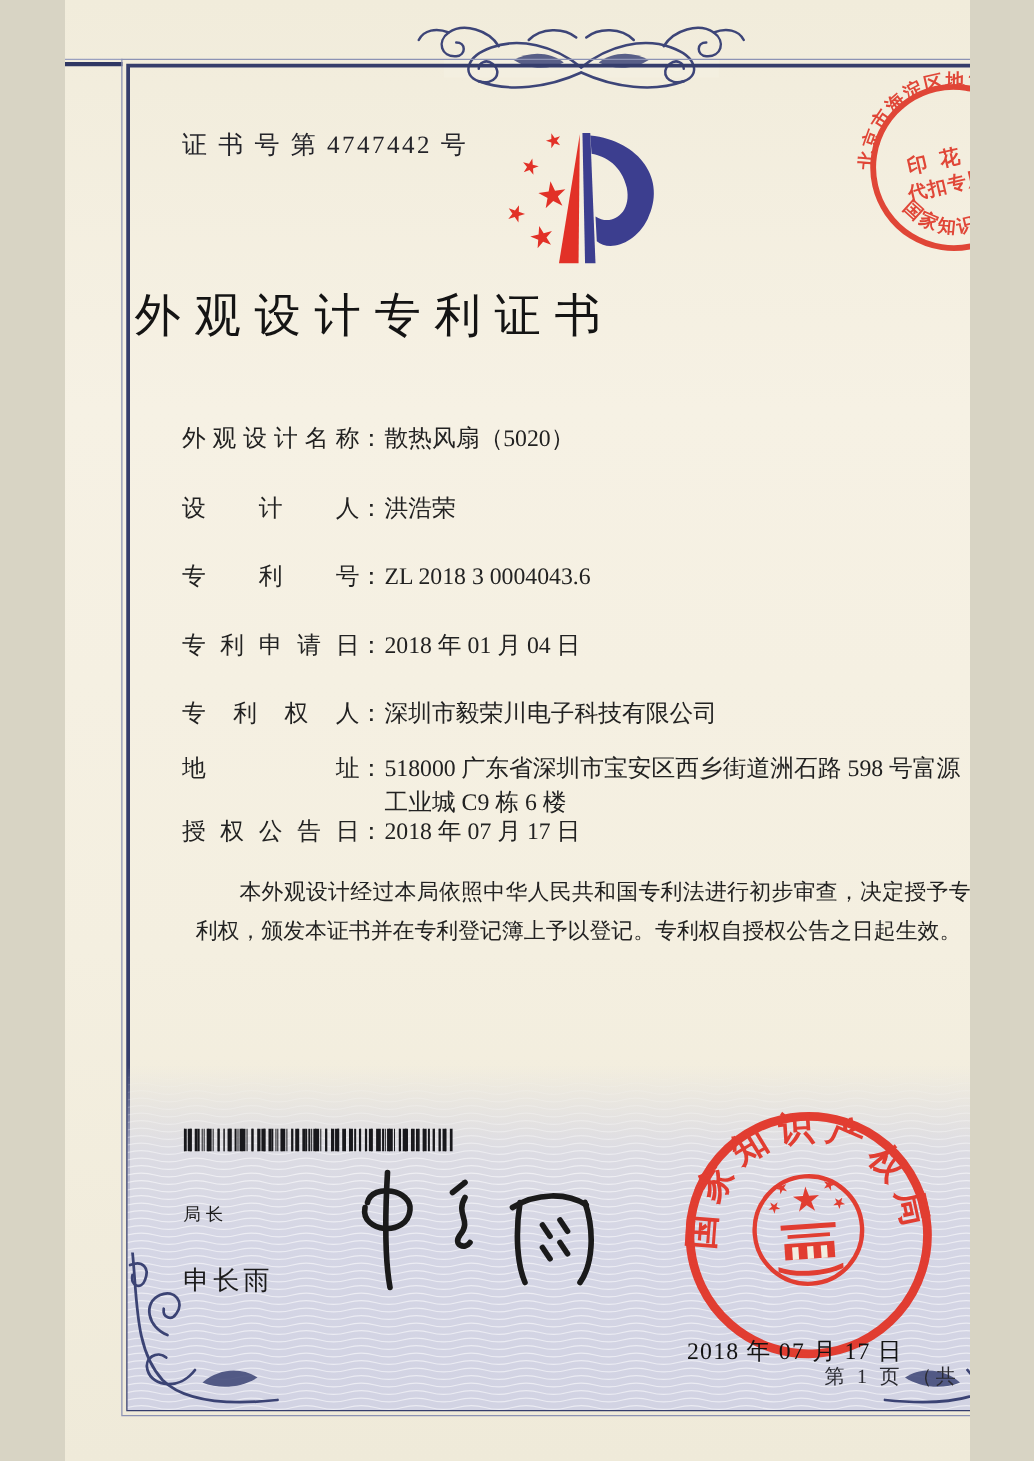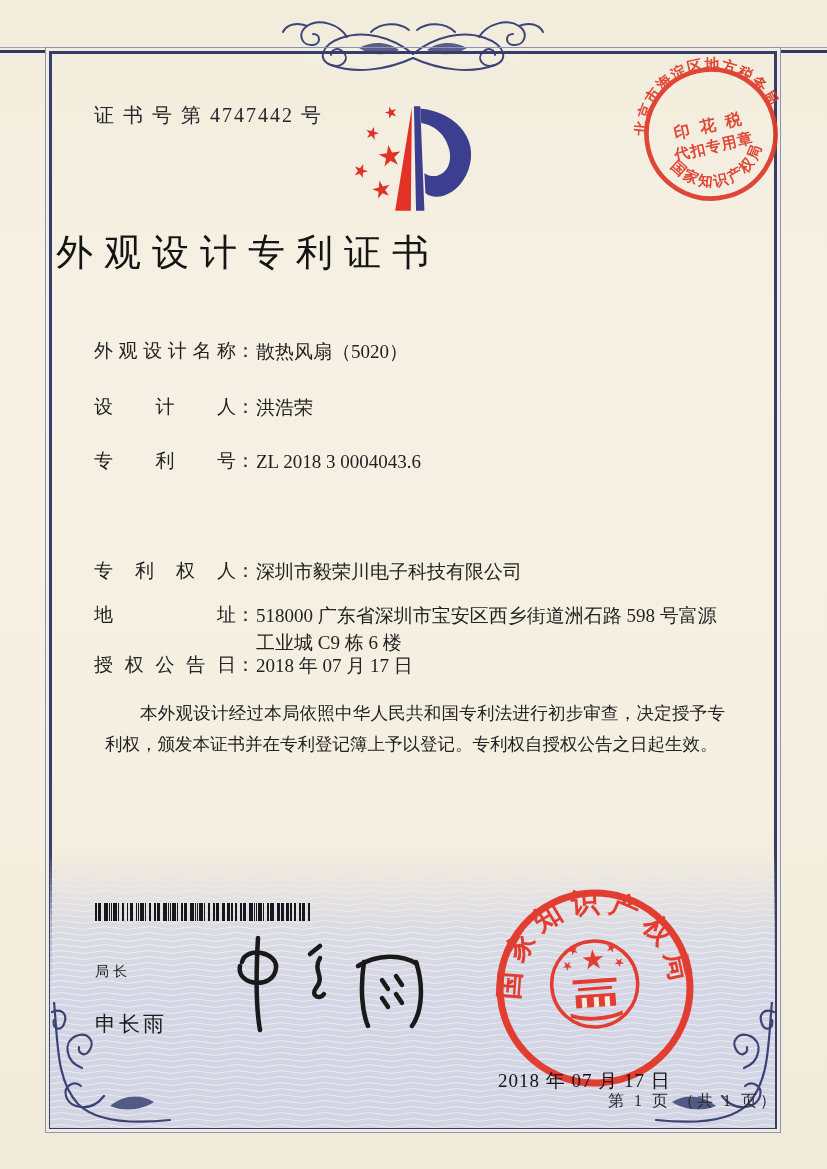--- a/index.html
+++ b/index.html
@@ -1,19 +1,19 @@
 <!DOCTYPE html>
 <html><head>
 <meta charset="utf-8">
 <style>
   html,body{margin:0;padding:0;background:#d8d4c4;}
   .page{
-    position:relative;width:827px;height:1169px;margin:0 auto;overflow:hidden;
+    position:relative;width:704px;height:1169px;margin:0 auto;overflow:hidden;
     background:linear-gradient(180deg,#f1ecdb 0%,#f6f1e4 28%,#f4efe0 65%,#efead9 100%);
-    font-family:"Liberation Serif","DejaVu Serif",serif;color:#1d1d1d;
+    font-family:"Liberation Serif","DejaVu Serif",serif;color:#1d1d1d;padding-left:20px;
   }
   
   .top-rule{position:absolute;top:47px;height:6px;
     background:linear-gradient(180deg,#9aa0bf 0 1px,rgba(0,0,0,0) 1px 3px,#2f3763 3px 6px);}
   .top-rule.left{left:0;width:46px;}
   .top-rule.right{left:780px;width:47px;}
   
   .frame{position:absolute;left:45px;top:47px;width:734px;height:1084px;
     border:1px solid #8c92b4;}
   .frame::before{content:"";position:absolute;inset:3px;border:3px solid #353d6c;}
@@ -182,20 +182,23 @@
 
   <div class="field" style="top:338px">
     <span class="flabel">外观设计名称</span><span class="fcolon">：</span><span class="fvalue">散热风扇（5020）</span>
   </div>
   <div class="field" style="top:394px">
     <span class="flabel">设计人</span><span class="fcolon">：</span><span class="fvalue">洪浩荣</span>
   </div>
   <div class="field" style="top:448px">
     <span class="flabel">专利号</span><span class="fcolon">：</span><span class="fvalue">ZL 2018 3 0004043.6</span>
   </div>
+  <div class="field" style="top:503px">
+    <span class="flabel">专利申请日</span><span class="fcolon">：</span><span class="fvalue">2018 年 01 月 04 日</span>
+  </div>
   <div class="field" style="top:558px">
     <span class="flabel">专利权人</span><span class="fcolon">：</span><span class="fvalue">深圳市毅荣川电子科技有限公司</span>
   </div>
   <div class="field" style="top:602px">
     <span class="flabel">地址</span><span class="fcolon">：</span><span class="fvalue" style="width:478px">518000 广东省深圳市宝安区西乡街道洲石路 598 号富源工业城 C9 栋 6 楼</span>
   </div>
   <div class="field" style="top:652px">
     <span class="flabel">授权公告日</span><span class="fcolon">：</span><span class="fvalue">2018 年 07 月 17 日</span>
   </div>
 

